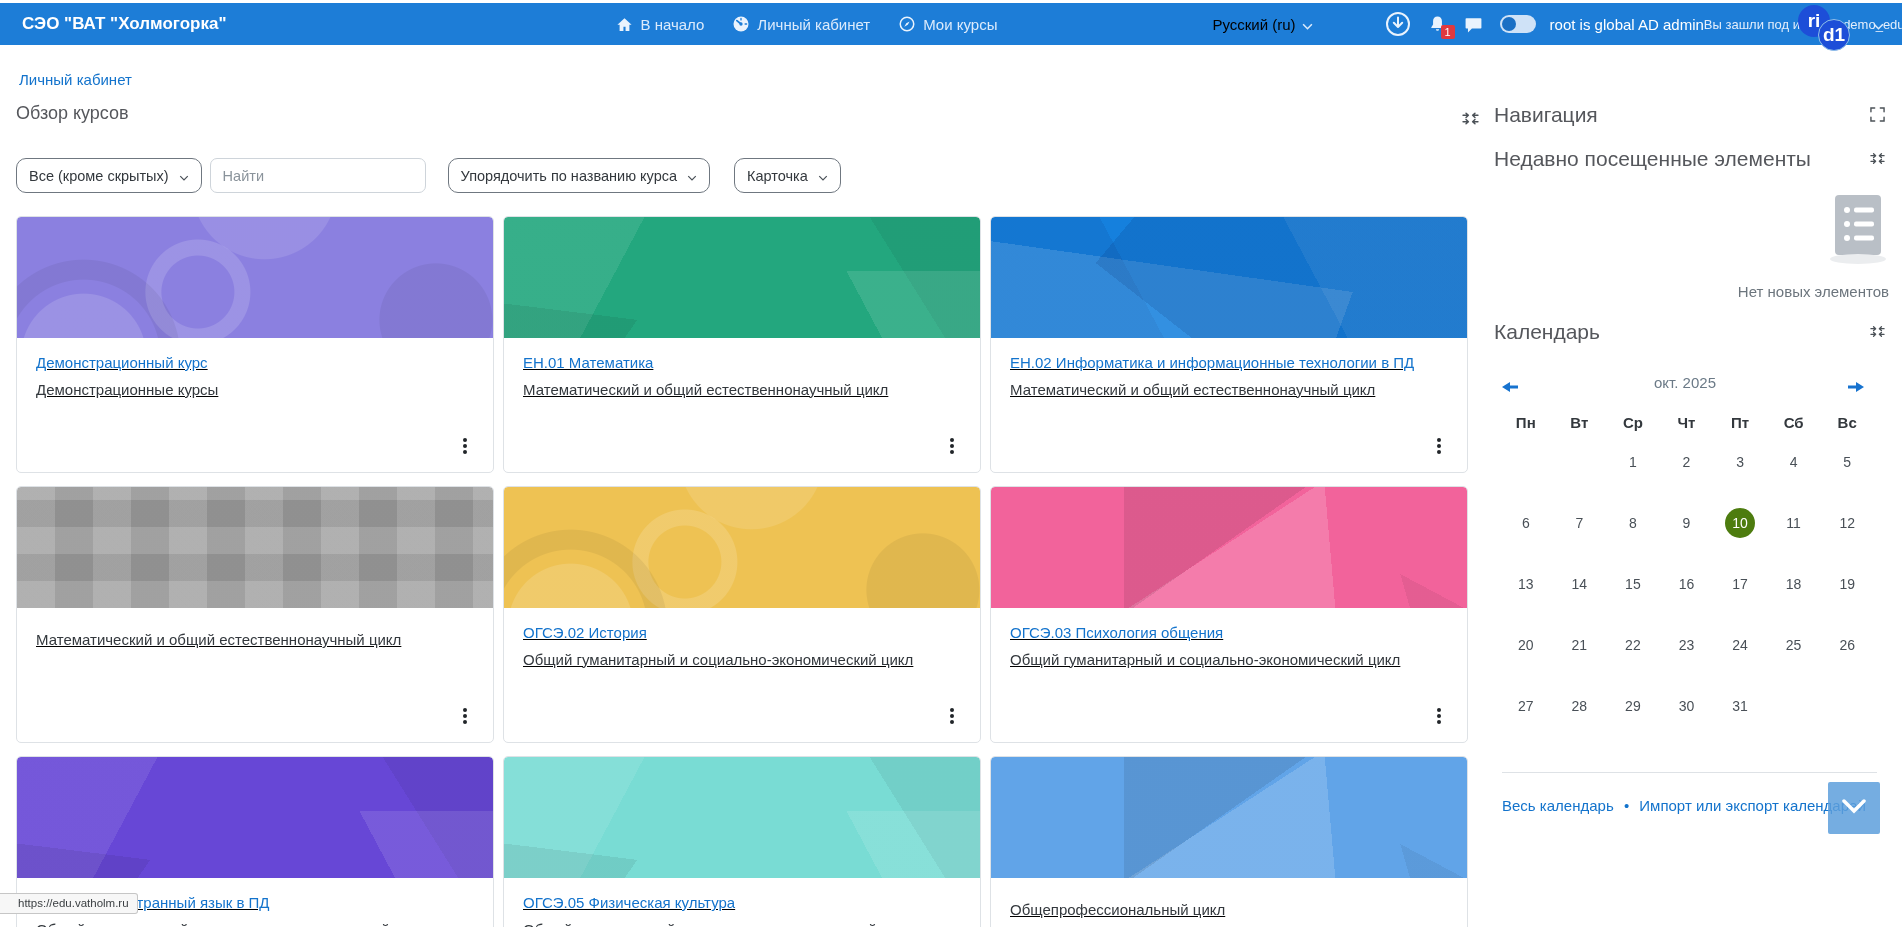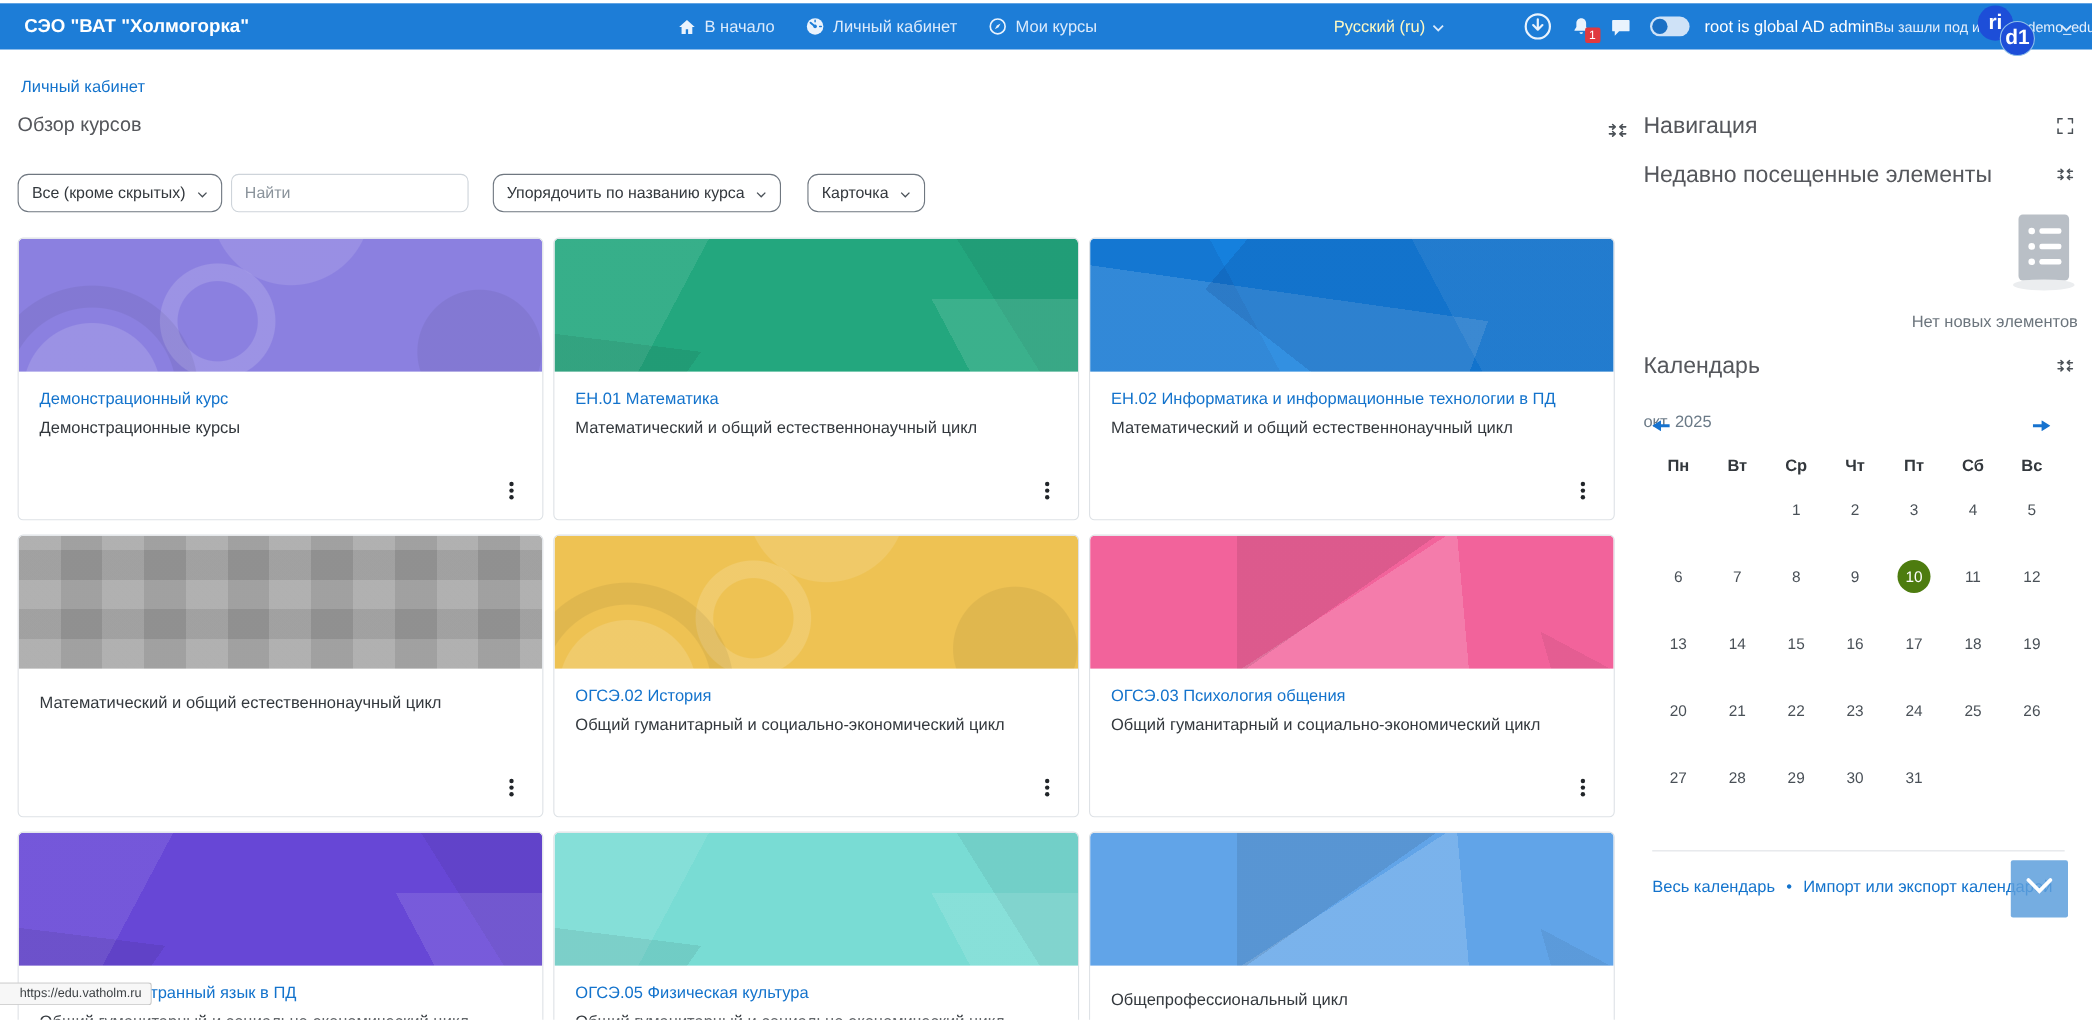--- a/index.html
+++ b/index.html
@@ -7,21 +7,21 @@
     font-family:"Liberation Sans", sans-serif; }
   .page { position:relative; width:1902px; height:927px; background:#fff; }
 
   
   .topbar { position:absolute; left:0; top:3px; width:1902px; height:42px;
     background:#1d7dd7; display:flex; align-items:center; color:#e8f1fc; }
   .brand { margin-left:22px; font-size:17px; font-weight:bold; color:#fff; white-space:nowrap; }
   .topnav { display:flex; align-items:center; margin-left:390px; gap:28px; }
   .topnav-item { display:flex; align-items:center; gap:7px; font-size:15px; color:#dcebfc; cursor:pointer; white-space:nowrap;}
   .topnav-item svg { display:block; }
-  .lang { display:flex; align-items:center; gap:6px; font-size:15px; color:#fef9c3; margin-left:215px; cursor:pointer; white-space:nowrap;}
+  .lang { display:flex; align-items:center; gap:6px; font-size:15px; color:#000000; margin-left:215px; cursor:pointer; white-space:nowrap;}
   .tb-icons { display:flex; align-items:center; gap:17px; margin-left:72px; }
   .tb-icon { position:relative; display:flex; align-items:center; cursor:pointer; color:#eaf3fd; }
   .badge { position:absolute; right:-8px; bottom:-5px; background:#e0393f; color:#fff;
     font-size:11px; min-width:14px; height:14px; line-height:14px; text-align:center; border-radius:2px; padding:0 2px;}
   .toggle { width:36px; height:18px; border-radius:9px; background:#cfe2f7; position:relative; cursor:pointer;}
   .toggle .knob { position:absolute; left:2px; top:2px; width:14px; height:14px; border-radius:50%; background:#1a6fc4; }
   .admin-note { font-size:15px; color:#ffffff; margin-left:14px; white-space:nowrap;}
   .loggedin { font-size:13px; color:#e3eefc; white-space:nowrap;}
   .avatars { position:absolute; right:42px; top:5px; width:62px; height:44px; }
   .avatar { position:absolute; border-radius:50%; background:#1d4ed8; color:#fff;
@@ -43,21 +43,21 @@
   .search-box { height:35px; width:216px; border:1px solid #ced4da; border-radius:7px;
     margin-left:8px; margin-right:22px; padding:0 12px; font-size:14.5px; color:#495057;
     font-family:"Liberation Sans", sans-serif;}
   .search-box::placeholder { color:#8a939b; }
   .sel-sort { margin-right:24px; }
   .chev { color:#495057; }
 
   
   .grid { position:absolute; left:16px; top:216px; width:1456px;
     display:grid; grid-template-columns:478px 478px 478px; column-gap:9px; row-gap:13px; }
-  .card { height:257px; border:1px solid #dee2e6; border-radius:5px; background:#fff; position:relative; overflow:hidden;}
+  .card { height:257px; border:1px solid #dee2e6; border-radius:5px; background:#fff; position:relative; overflow:hidden;text-decoration:underline;}
   .card-img { height:121px; width:100%; border-radius:4px 4px 0 0; }
   .card-body { padding:15px 19px 0 19px; }
   .card-title { font-size:15px; color:#1373cc; cursor:pointer; line-height:1.3;}
   .card-cat { font-size:15px; color:#33383d; margin-top:7px; line-height:1.3;}
   .kebab { position:absolute; right:22px; bottom:12px; cursor:pointer; padding:4px;}
   .kebab i { display:block; width:4px; height:4px; border-radius:50%; background:#212529; margin:2px auto;}
 
   
   .pattern-circles { background-image:
     radial-gradient(circle at 14% 115%, rgba(255,255,255,.14) 0 62px, transparent 63px),
@@ -88,21 +88,21 @@
   .sb-title { font-size:21px; font-weight:300; color:#55575c; }
   .sb-icon-right { position:absolute; right:4px; top:4px; color:#4b5157; cursor:pointer;}
   .row-nav   { margin-top:8px; }
   .row-recent{ margin-top:20px; }
   .empty-box { text-align:right; margin-top:22px; }
   .empty-text { font-size:15px; color:#6c757d; margin-top:14px; }
   .row-cal { margin-top:20px; }
 
   .calendar { margin-top:30px; width:382px; }
   .cal-nav { position:relative; height:26px; }
-  .cal-month { text-align:left; font-size:15px; color:#6b7a87; }
+  .cal-month { text-align:center; font-size:15px; color:#6b7a87; }
   .cal-arrow { position:absolute; top:4px; color:#1773cf; cursor:pointer;}
   .cal-arrow.prev { left:8px; }
   .cal-arrow.next { right:12px; }
   table.cal { width:375px; margin-left:5px; border-collapse:collapse; margin-top:8px;}
   table.cal th { width:53px; font-size:15px; color:#33383d; font-weight:bold; text-align:center; padding:6px 0 10px 0;}
   table.cal td { width:53px; height:61px; text-align:center; vertical-align:top; font-size:14px; color:#495057; padding-top:6px; cursor:default;}
   table.cal td span { display:inline-block; min-width:30px; height:30px; line-height:30px; border-radius:50%; }
   table.cal td span.today { background:#4d7c0f; color:#fff; }
 
   .cal-footer { margin-top:26px; border-top:1px solid #dee2e6; padding-top:24px; margin-left:8px; width:375px;}

